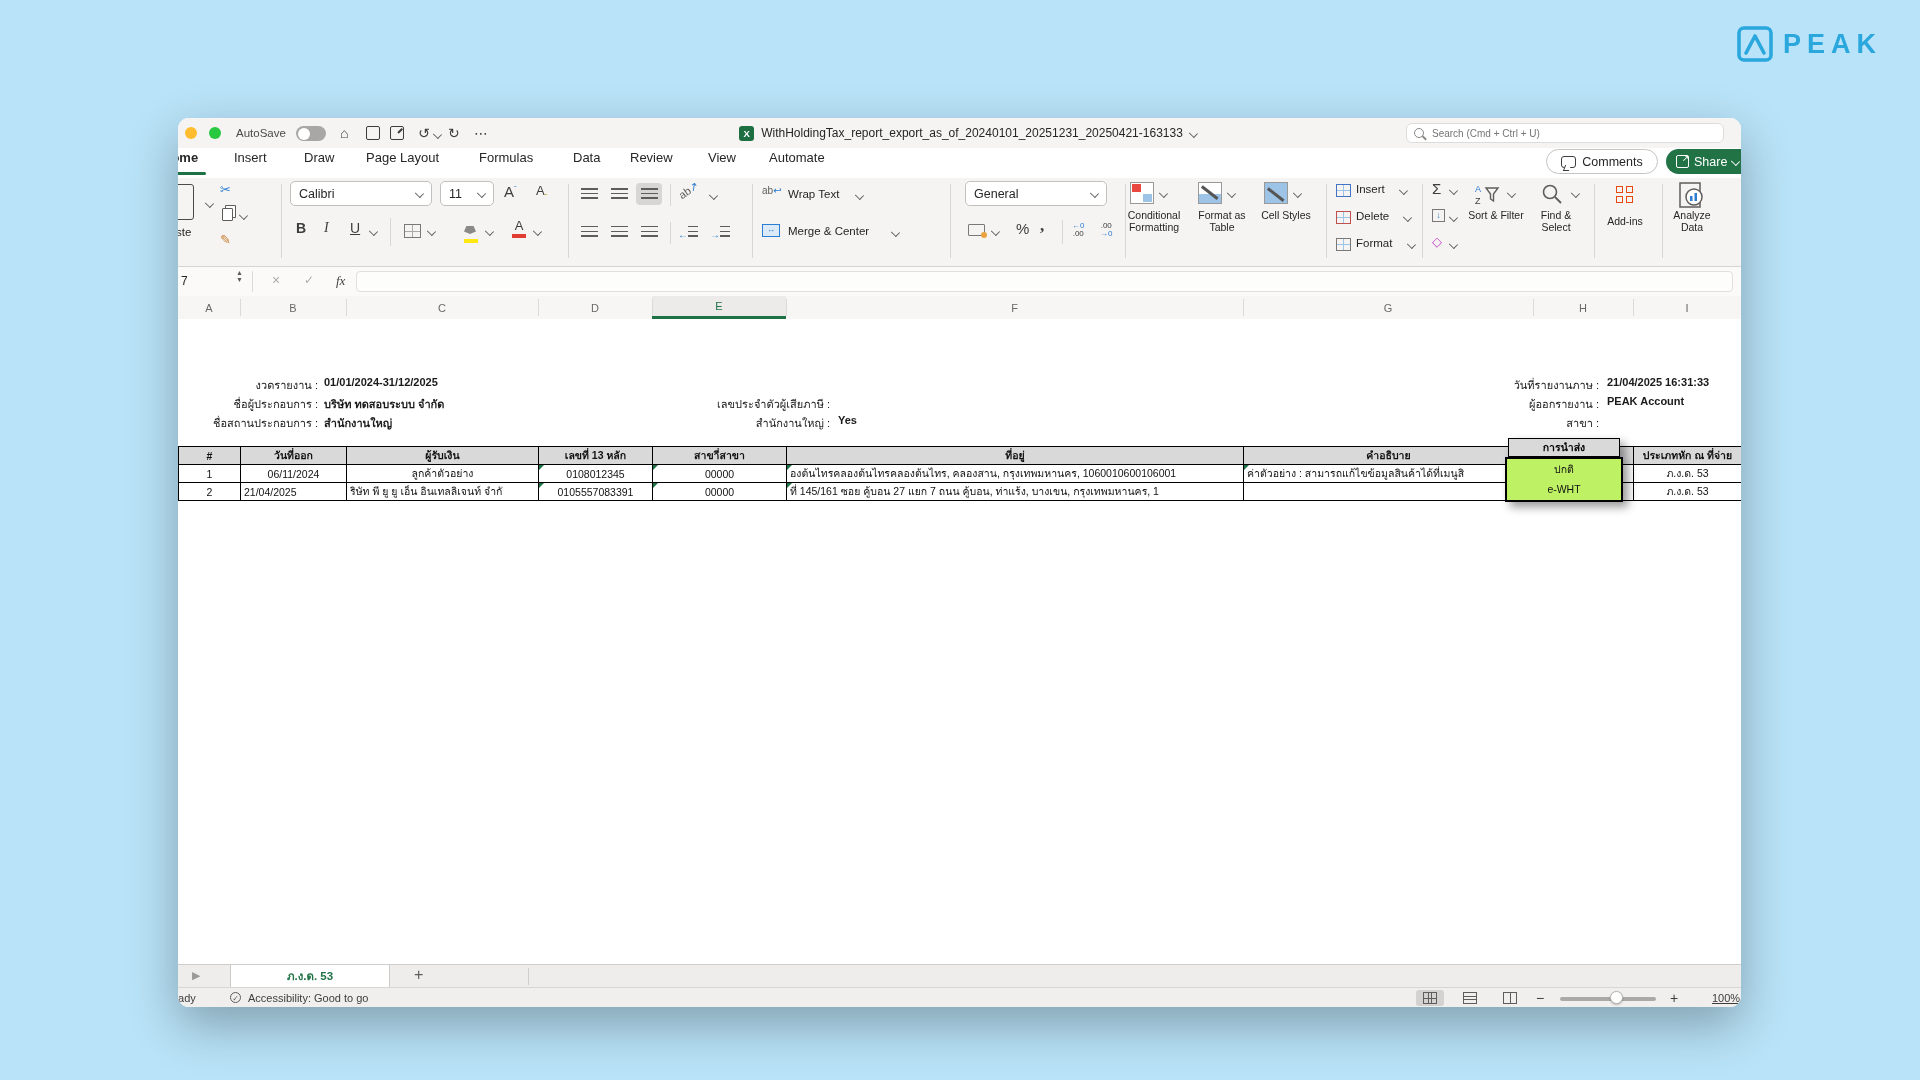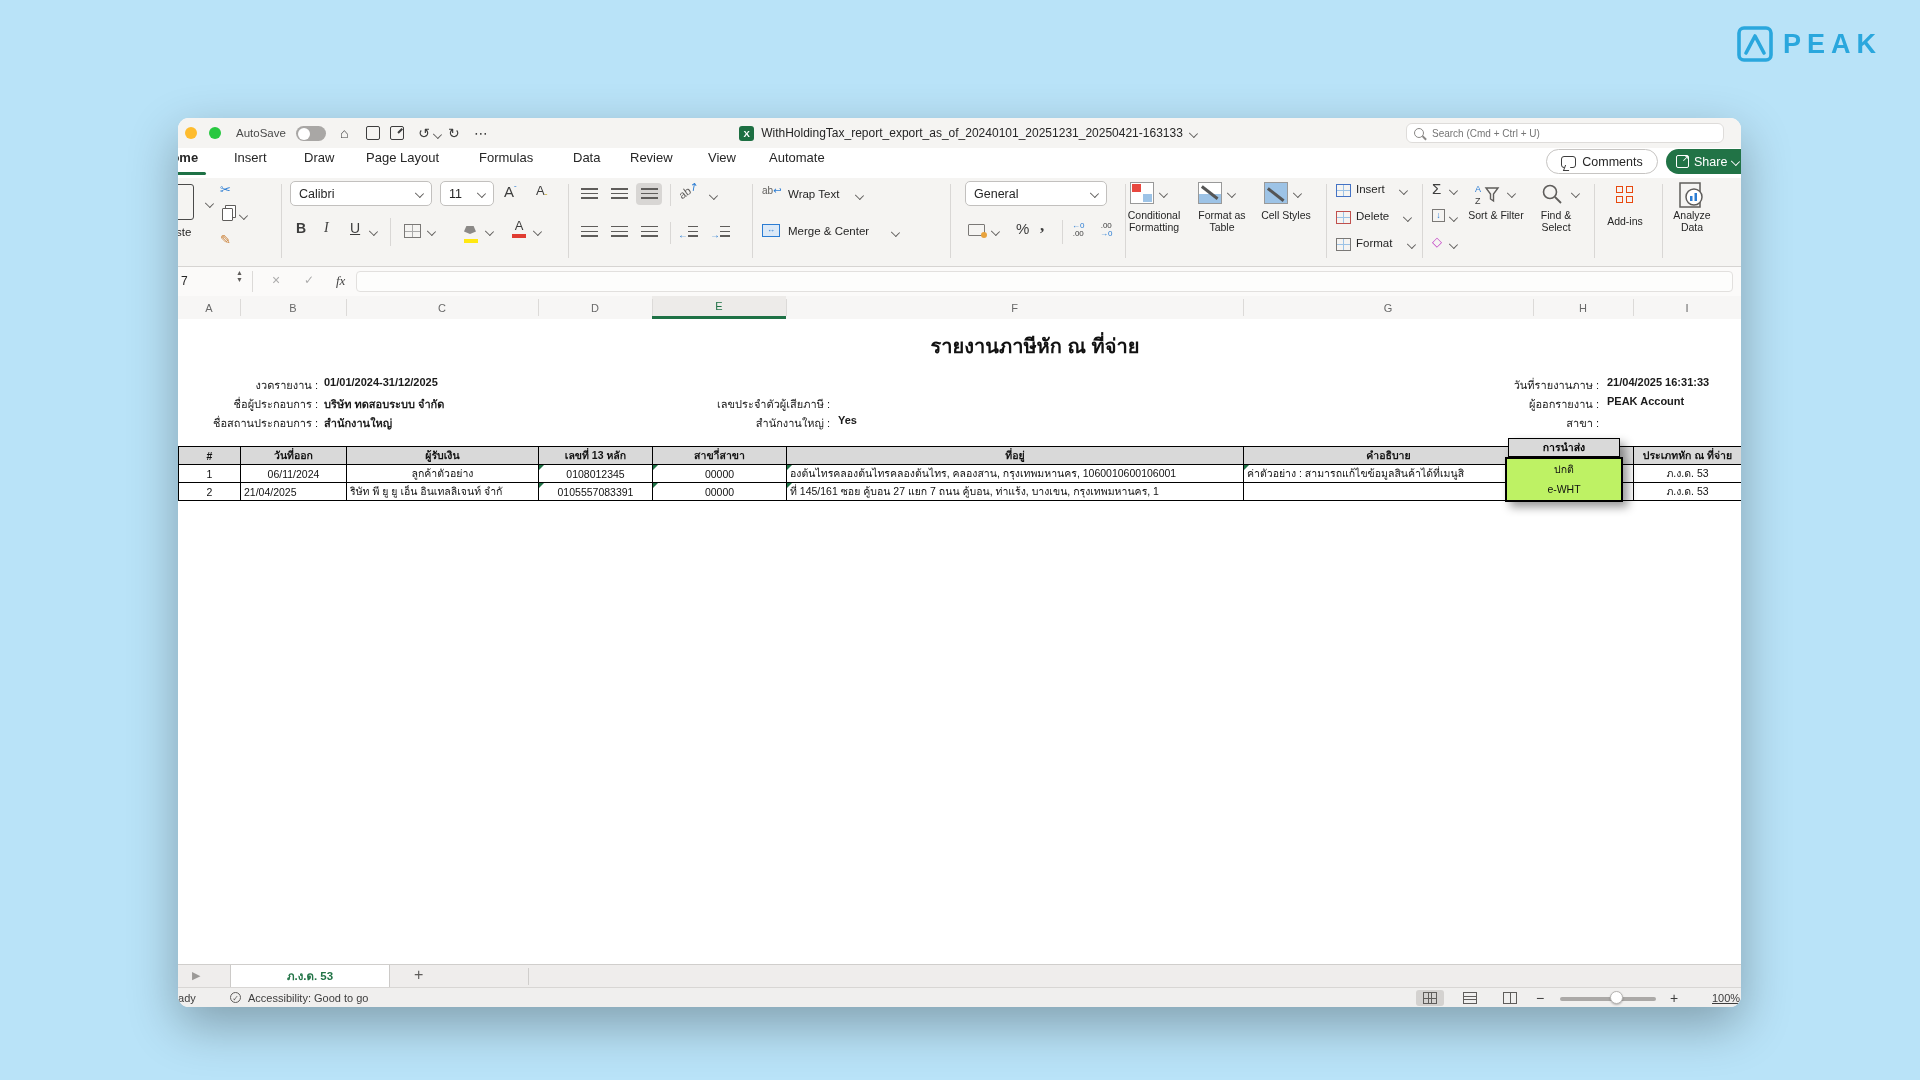--- a/index.html
+++ b/index.html
@@ -340,21 +340,20 @@
       <i class="colB" style="left:168px;"></i>
       <i class="colB" style="left:360px;"></i>
     <i class="colB" style="left:474px;"></i>
       <i class="colB" style="left:608px;"></i>
       <i class="colB" style="left:1065px;"></i>
     <i class="colB" style="left:1355px;"></i>
       <i class="colB" style="left:1455px;"></i>
   </div>
 
   <div id="canvas">
-    <div id="rpt-title">รายงานภาษีหัก ณ ที่จ่าย</div>
 
     <span class="th-lab abs" style="right:1423px;top:57px;">งวดรายงาน :</span>
     <span class="th-val abs" style="left:146px;top:57px;">01/01/2024-31/12/2025</span>
     <span class="th-lab abs" style="right:1423px;top:76px;">ชื่อผู้ประกอบการ :</span>
     <span class="th-val abs" style="left:146px;top:76px;">บริษัท ทดสอบระบบ จำกัด</span>
     <span class="th-lab abs" style="right:1423px;top:95px;">ชื่อสถานประกอบการ :</span>
     <span class="th-val abs" style="left:146px;top:95px;">สำนักงานใหญ่</span>
 
     <span class="th-lab abs" style="right:911px;top:76px;">เลขประจำตัวผู้เสียภาษี :</span>
     <span class="th-val abs" style="left:660px;top:76px;"></span>

